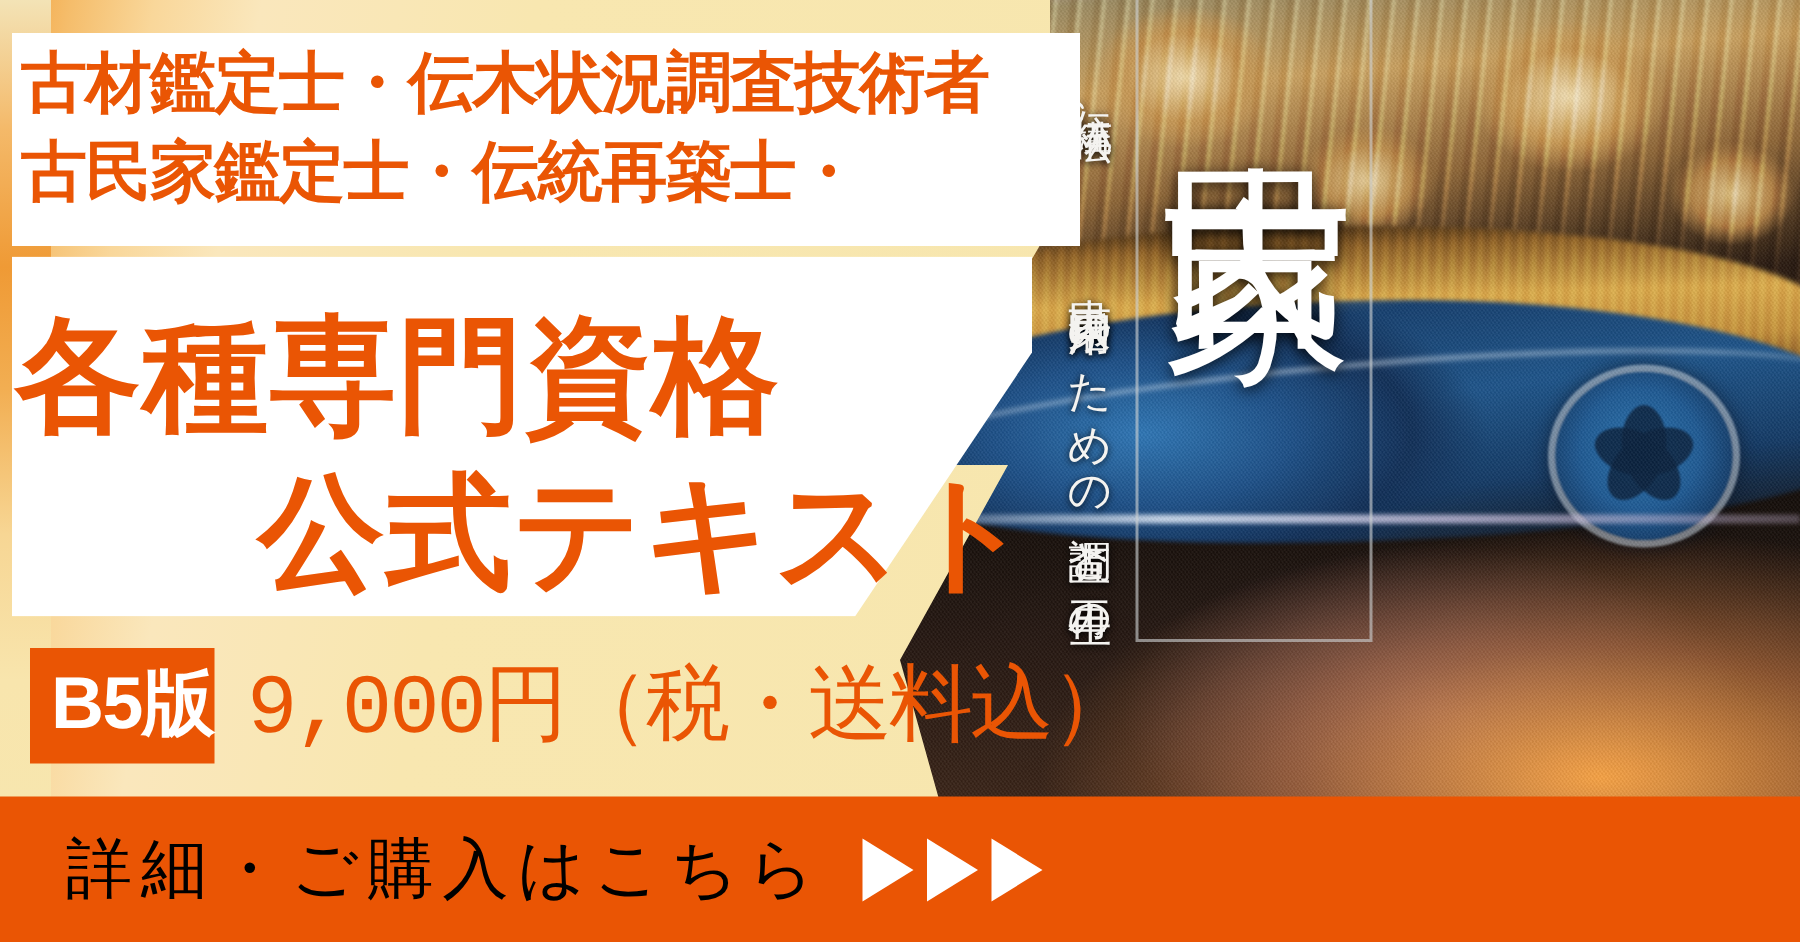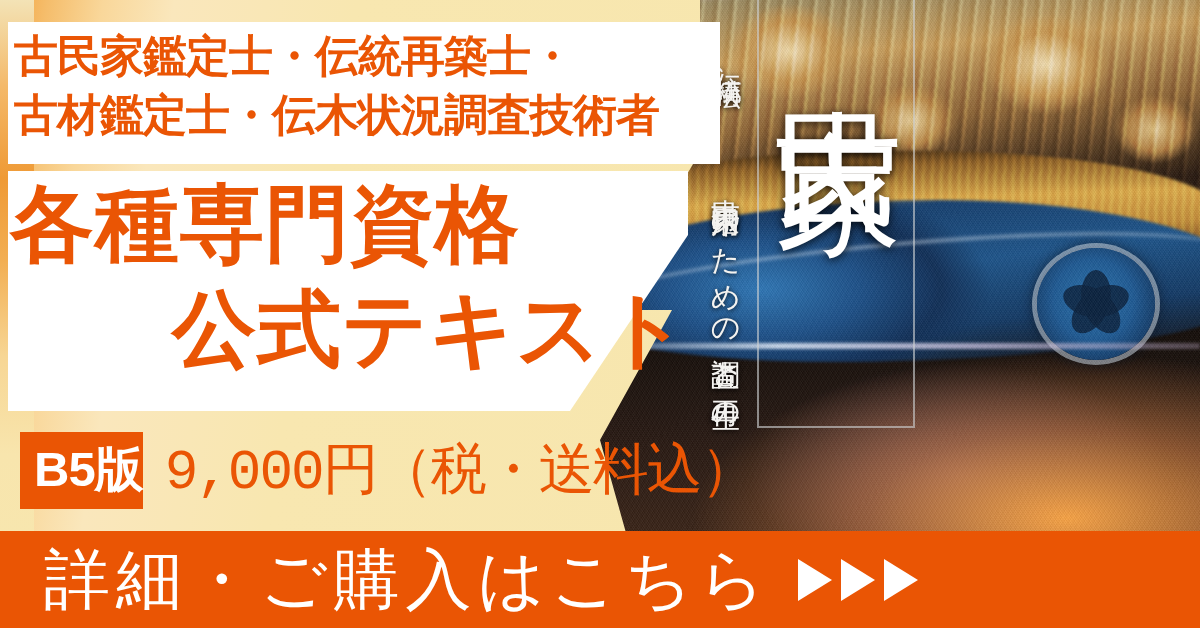--- a/index.html
+++ b/index.html
@@ -269,21 +269,21 @@
     font-size: 44px;
     line-height: 1.34;
     letter-spacing: -1px;
     white-space: nowrap;
   }
 
   
   .headline {
     position: absolute;
     left: 10px;
-    top: 172px;
+    top: 198px;
     width: 680px;
     color: #ea5504;
     font-family: "Liberation Sans", "DejaVu Sans", sans-serif;
     font-weight: 700;
     font-size: 84px;
     line-height: 1.25;
     letter-spacing: 1px;
     white-space: nowrap;
   }
   .headline .hl-2 {
@@ -326,24 +326,24 @@
     position: absolute;
     left: 0;
     top: 531px;
     width: 1200px;
     height: 97px;
     background: #ea5504;
     display: flex;
     align-items: center;
   }
   .cta-text {
-    color: #ffffff;
+    color: #000000;
     font-family: "Liberation Sans", "DejaVu Sans", sans-serif;
     font-weight: 400;
-    font-size: 66px;
+    font-size: 44px;
     letter-spacing: 6px;
     margin-left: 44px;
     white-space: nowrap;
   }
   .cta-arrows {
     display: flex;
     align-items: center;
     gap: 9px;
     margin-left: 26px;
   }
@@ -384,22 +384,22 @@
   <div class="cover-sub cover-sub-2">古民家活用のための調査と再生の</div>
 
   <div class="left-bg">
     <div class="left-bg-strip"></div>
   </div>
 
   <div class="panel panel-top"></div>
   <div class="panel panel-main"></div>
 
   <div class="cert-lines">
+    <div>古材鑑定士・伝木状況調査技術者</div>
     <div>古民家鑑定士・伝統再築士・</div>
-    <div>古材鑑定士・伝木状況調査技術者</div>
   </div>
 
   <div class="headline">
     <span class="hl-1">各種専門資格</span>
     <span class="hl-2">公式テキスト</span>
   </div>
 
   <div class="price-row">
     <div class="size-badge">B5版</div>
     <div class="price-text">9,000円（税・送料込）</div>

